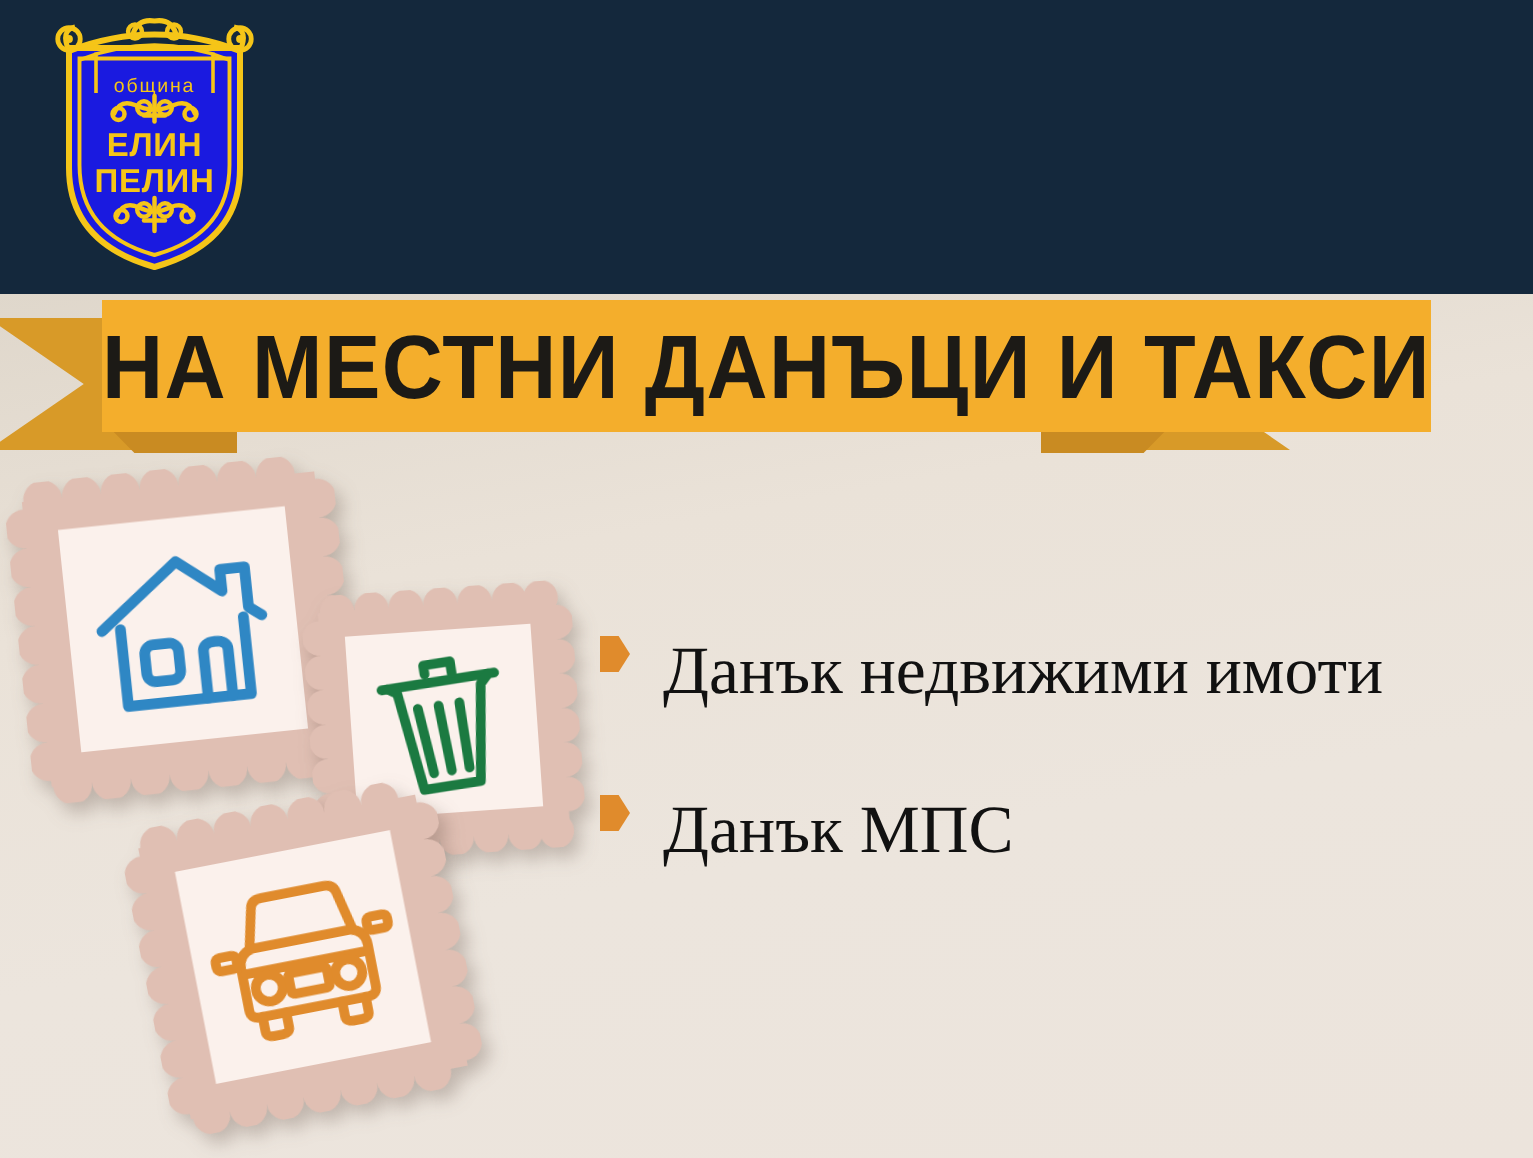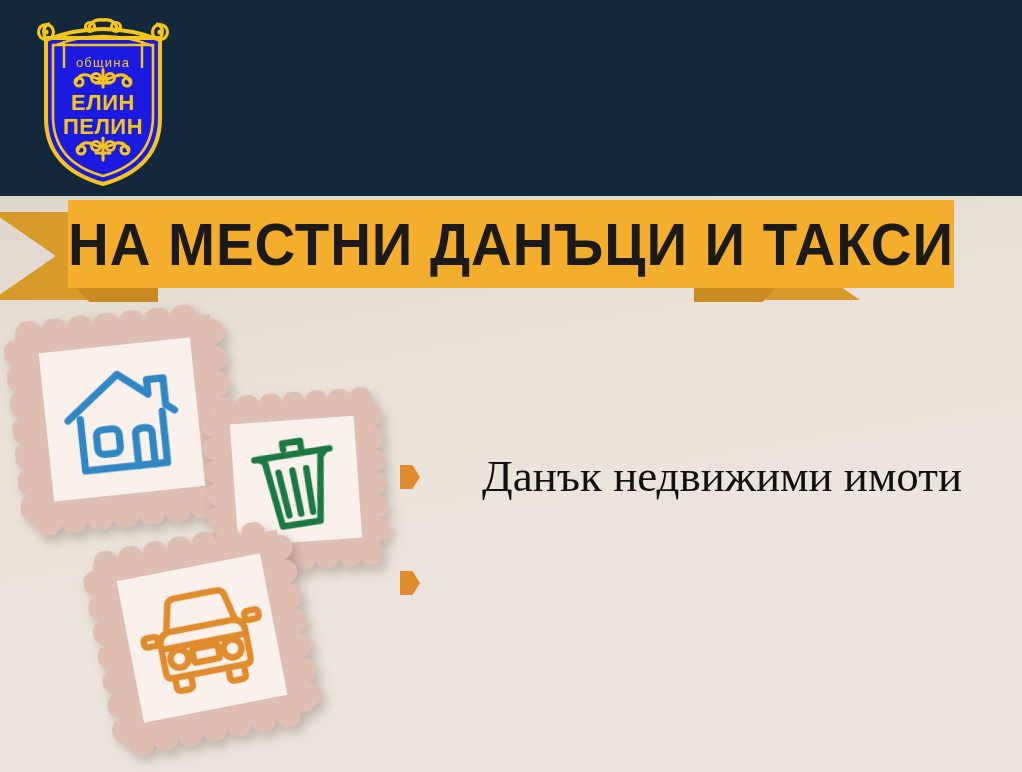--- a/index.html
+++ b/index.html
@@ -41,21 +41,21 @@
     transform: scaleX(0.92);
     transform-origin: center top;
     white-space: pre-line;
     text-shadow: 0 1px 2px rgba(0,0,0,0.35);
   }
 
   
   .crest {
     position: absolute;
     left: 24px;
-    top: 10px;
+    top: 4px;
     width: 158px;
     height: 180px;
     z-index: 7;
     text-decoration: underline;
   }
   .crest svg { display: block; width: 158px; height: 180px; }
 
   
   .ribbon {
     position: absolute;
@@ -131,23 +131,21 @@
   
   .bullets {
     position: absolute;
     left: 400px;
     top: 424px;
     width: 610px;
     z-index: 4;
   }
   .bullet-row {
     display: flex;
-    align-items: center;
     height: 106px;
-    gap: 40px;
   }
   .bullet-marker {
     width: 20px;
     height: 24px;
     flex: 0 0 20px;
     background: #e08b2c;
     clip-path: polygon(0% 0%, 62% 0%, 100% 50%, 62% 100%, 0% 100%);
     margin-right: 22px;
   }
   .bullet-label {
@@ -388,17 +386,18 @@
   <div class="bullets">
 
     <div class="bullet-row">
       <span class="bullet-marker"></span>
       <span class="bullet-label">Данък недвижими имоти</span>
     </div>
 
 
     <div class="bullet-row">
       <span class="bullet-marker"></span>
+      <span class="bullet-label">Данък МПС</span>
     </div>
 
   </div>
 
 </div>
 
 </body></html>

